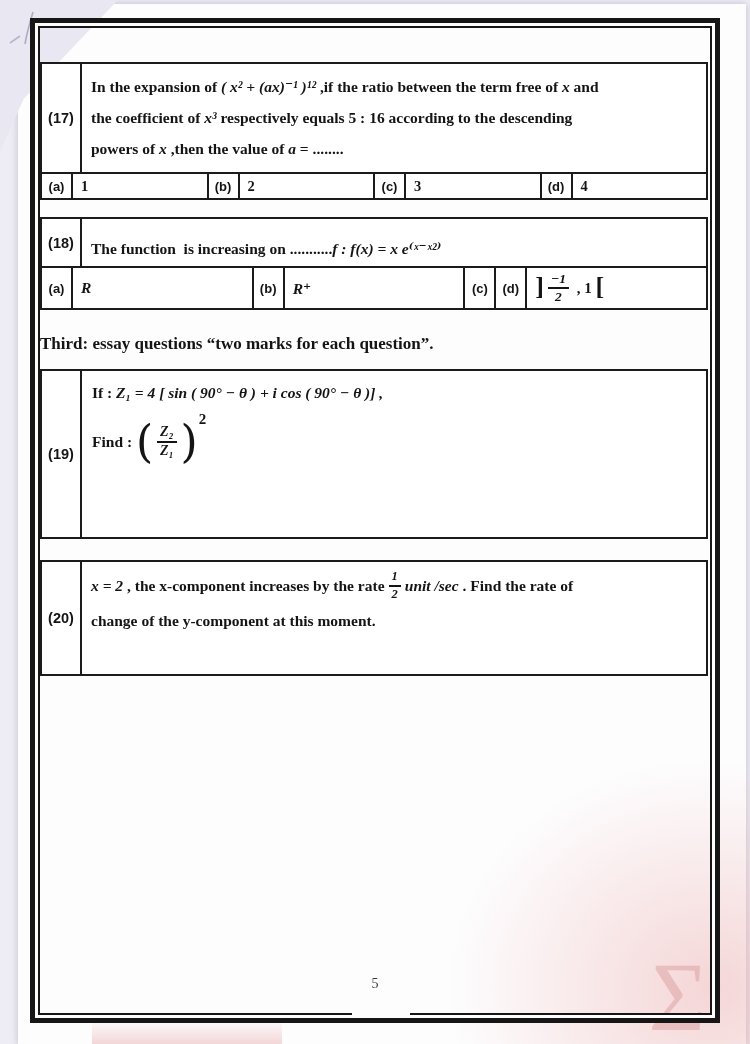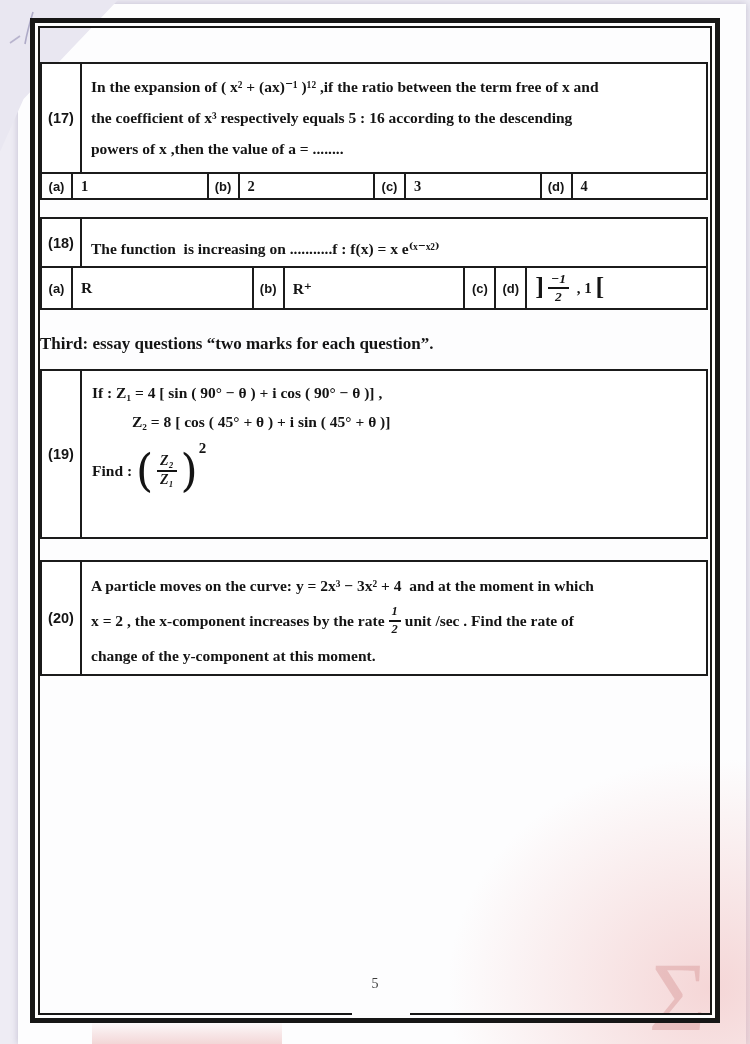--- a/index.html
+++ b/index.html
@@ -70,21 +70,21 @@
     display:flex;align-items:center;justify-content:center;
     font-family:"Liberation Sans","DejaVu Sans",sans-serif;
     font-weight:bold;font-size:13px;
   }
   .optval{
     flex:1 1 0;box-sizing:border-box;border-right:2px solid #1b1b1b;
     display:flex;align-items:center;padding-left:8px;
     font-weight:bold;font-size:14.5px;
   }
   .optval.last{border-right:none;}
-  .math{}
+  .math{font-style:italic;}
   .ws{white-space:pre-wrap;}
   .heading{
     position:absolute;left:40px;top:334px;
     font-weight:bold;font-size:17px;z-index:5;
   }
   .frac{
     display:inline-flex;flex-direction:column;align-items:center;
     vertical-align:middle;line-height:1.05;font-weight:bold;font-style:italic;
     margin:0 4px;
   }
@@ -169,40 +169,38 @@
   </div>
 </div>
 
 <div class="heading">Third: essay questions “two marks for each question”.</div>
 
 <div class="qtable" style="top:369px;">
   <div class="qrow" style="height:166px;">
     <div class="numcell">(19)</div>
     <div class="q19body" style="flex:1;">
       <div class="q19line"><span class="ws">If : </span><span class="ws math">Z₁ = 4 [ sin ( 90° − θ ) + i cos ( 90° − θ )] ,</span></div>
-      <div class="q19line q19line2 math ws">Z₂ = 8 [ cos ( 45° + θ ) + i sin ( 45° + θ )]</div>
       <div class="findline">
         <span class="ws">Find : </span>
         <span class="bigparen">(</span>
         <span class="frac">
             <span class="fnum">Z₂</span>
             <span class="fden">Z₁</span>
           </span>
         <span class="bigparen">)</span>
         <span class="exp">2</span>
       </div>
     </div>
   </div>
 </div>
 
 <div class="qtable" style="top:560px;">
   <div class="qrow" style="height:112px;">
     <div class="numcell">(20)</div>
     <div class="q20text" style="flex:1;">
-      <div class="q20line"><span class="ws">A particle moves on the curve: </span><span class="ws math">y = 2x³ − 3x² + 4</span><span class="ws">  and at the moment in which</span></div>
       <div class="q20line flexline">
         <span class="ws math">x = 2</span>
           <span class="ws"> , the x-component increases by the rate</span>
         <span class="frac">
             <span class="fnum">1</span>
             <span class="fden">2</span>
           </span>
         <span class="ws math">unit /sec</span>
           <span class="ws"> . Find the rate of</span>
       </div>

